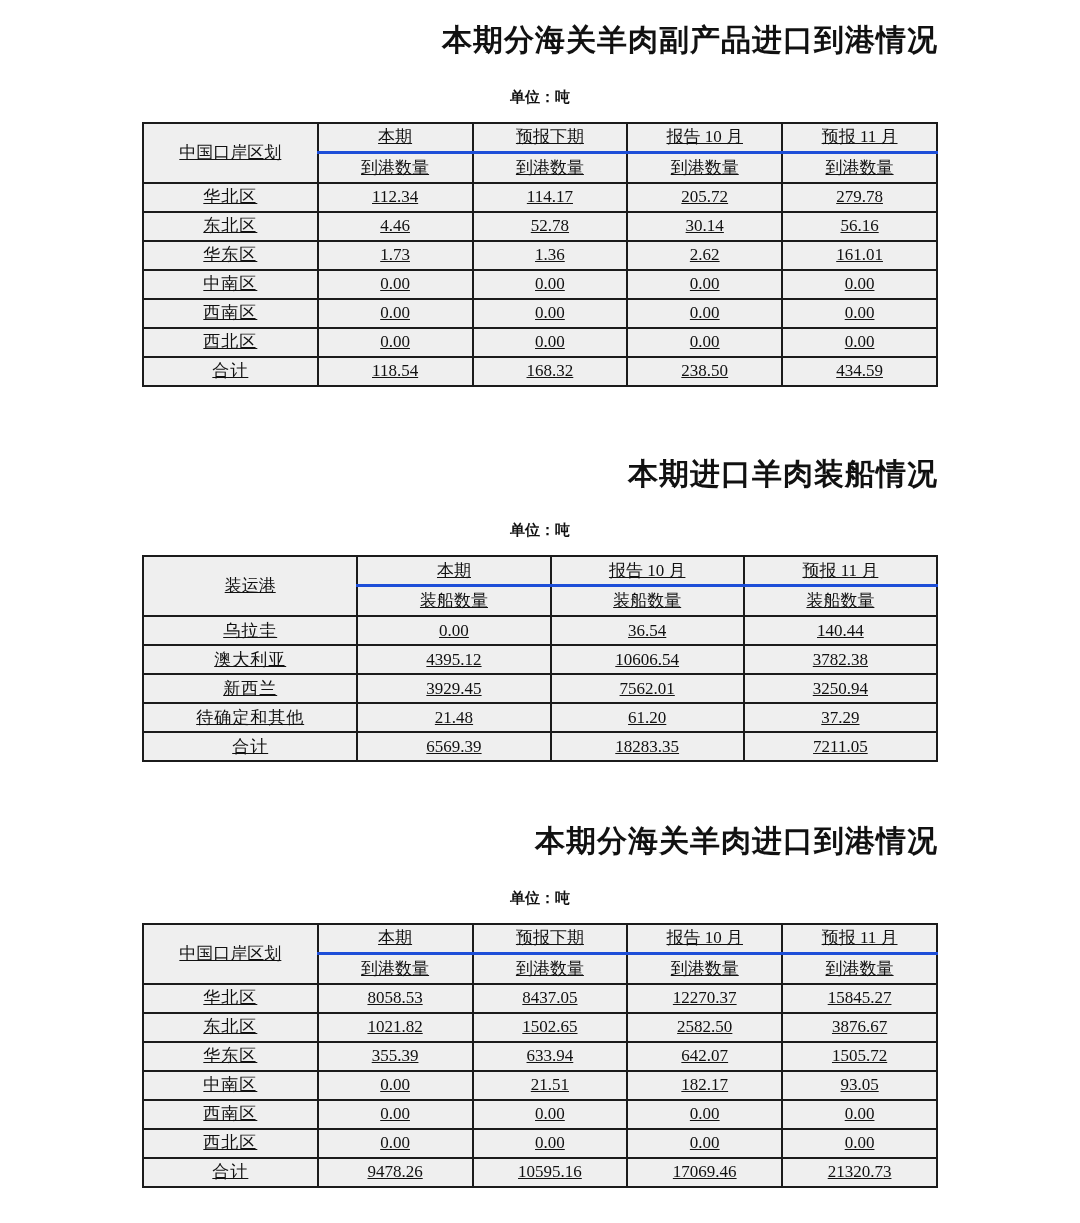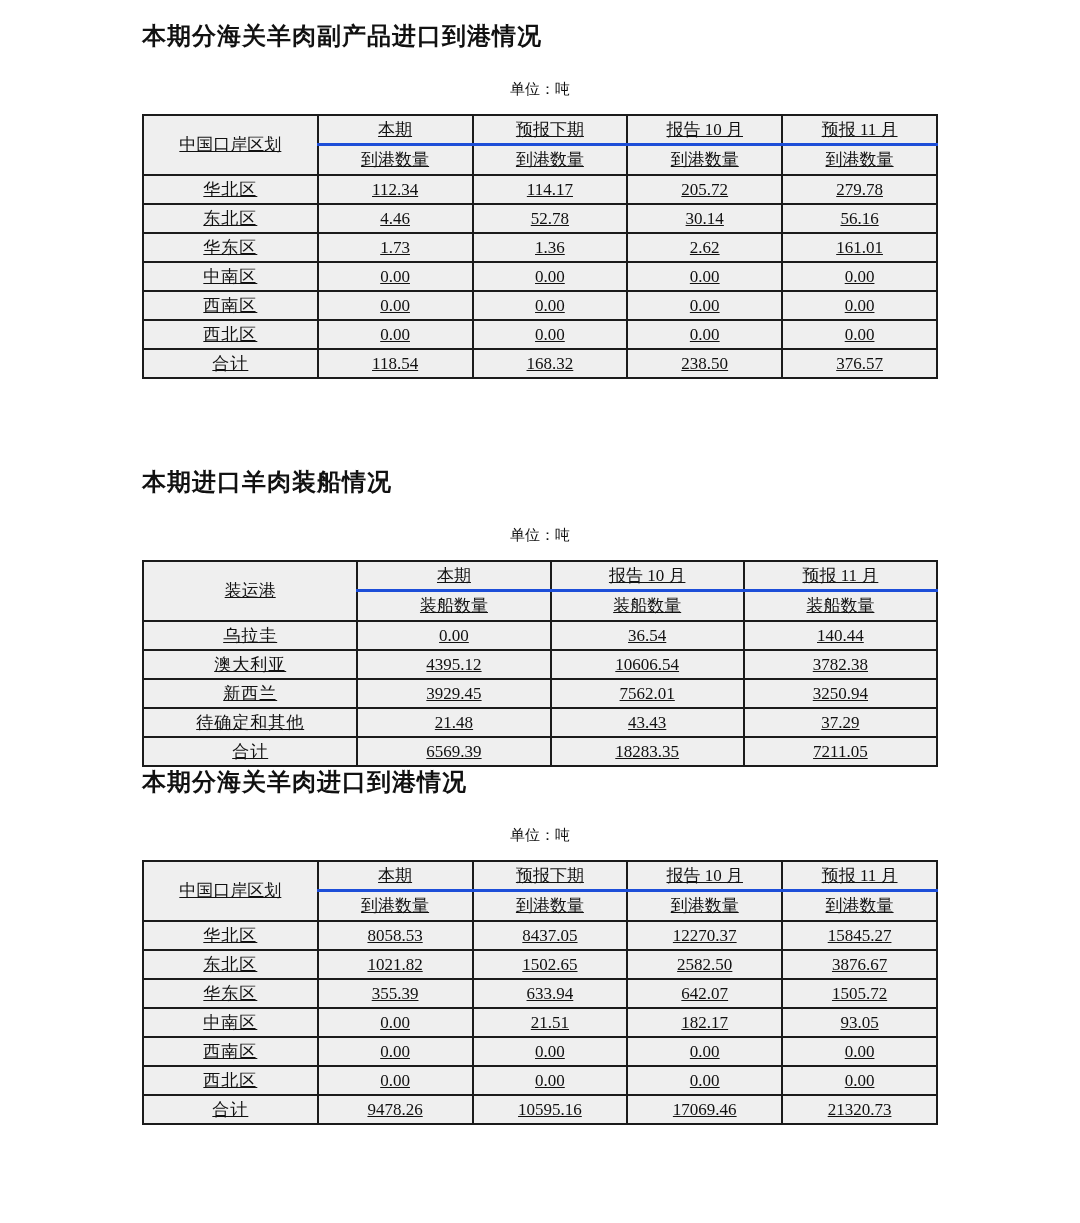--- a/index.html
+++ b/index.html
@@ -12,34 +12,34 @@
   body {
     width: 1080px;
     min-height: 1223px;
   }
   .page {
     width: 796px;
     margin: 0 auto;
   }
   .section-title {
     margin: 0;
-    text-align: left;
-    font-size: 24px;
+    text-align: right;
+    font-size: 30px;
     font-weight: 700;
     letter-spacing: 1px;
     line-height: 1.25;
   }
   .sec-1 .section-title { padding-top: 21px; }
-  .sec-2 .section-title { padding-top: 88px; }
-  .sec-3 .section-title { }
+  .sec-2 .section-title { padding-top: 68px; }
+  .sec-3 .section-title { padding-top: 60px; }
   .unit-label {
     margin: 29px 0 15px 0;
     text-align: center;
     font-size: 15px;
-    font-weight: 400;
+    font-weight: 700;
   }
   table.report-table {
     width: 100%;
     border-collapse: collapse;
     table-layout: fixed;
     text-decoration: underline;
   }
   .report-table th,
   .report-table td {
     border: 2px solid #1b1b1b;
@@ -129,21 +129,21 @@
             <td class="value-cell">0.00</td>
             <td class="value-cell">0.00</td>
             <td class="value-cell">0.00</td>
             <td class="value-cell">0.00</td>
           </tr>
           <tr>
             <td class="row-label">合计</td>
             <td class="value-cell">118.54</td>
             <td class="value-cell">168.32</td>
             <td class="value-cell">238.50</td>
-            <td class="value-cell">376.57</td>
+            <td class="value-cell">434.59</td>
           </tr>
         </tbody>
       </table>
   </section>
 
   <section class="sec-2">
     <h1 class="section-title">本期进口羊肉装船情况</h1>
     <p class="unit-label">单位：吨</p>
     <table class="report-table">
         <colgroup>
@@ -180,21 +180,21 @@
           </tr>
           <tr>
             <td class="row-label">新西兰</td>
             <td class="value-cell">3929.45</td>
             <td class="value-cell">7562.01</td>
             <td class="value-cell">3250.94</td>
           </tr>
           <tr>
             <td class="row-label">待确定和其他</td>
             <td class="value-cell">21.48</td>
-            <td class="value-cell">43.43</td>
+            <td class="value-cell">61.20</td>
             <td class="value-cell">37.29</td>
           </tr>
           <tr>
             <td class="row-label">合计</td>
             <td class="value-cell">6569.39</td>
             <td class="value-cell">18283.35</td>
             <td class="value-cell">7211.05</td>
           </tr>
         </tbody>
       </table>

